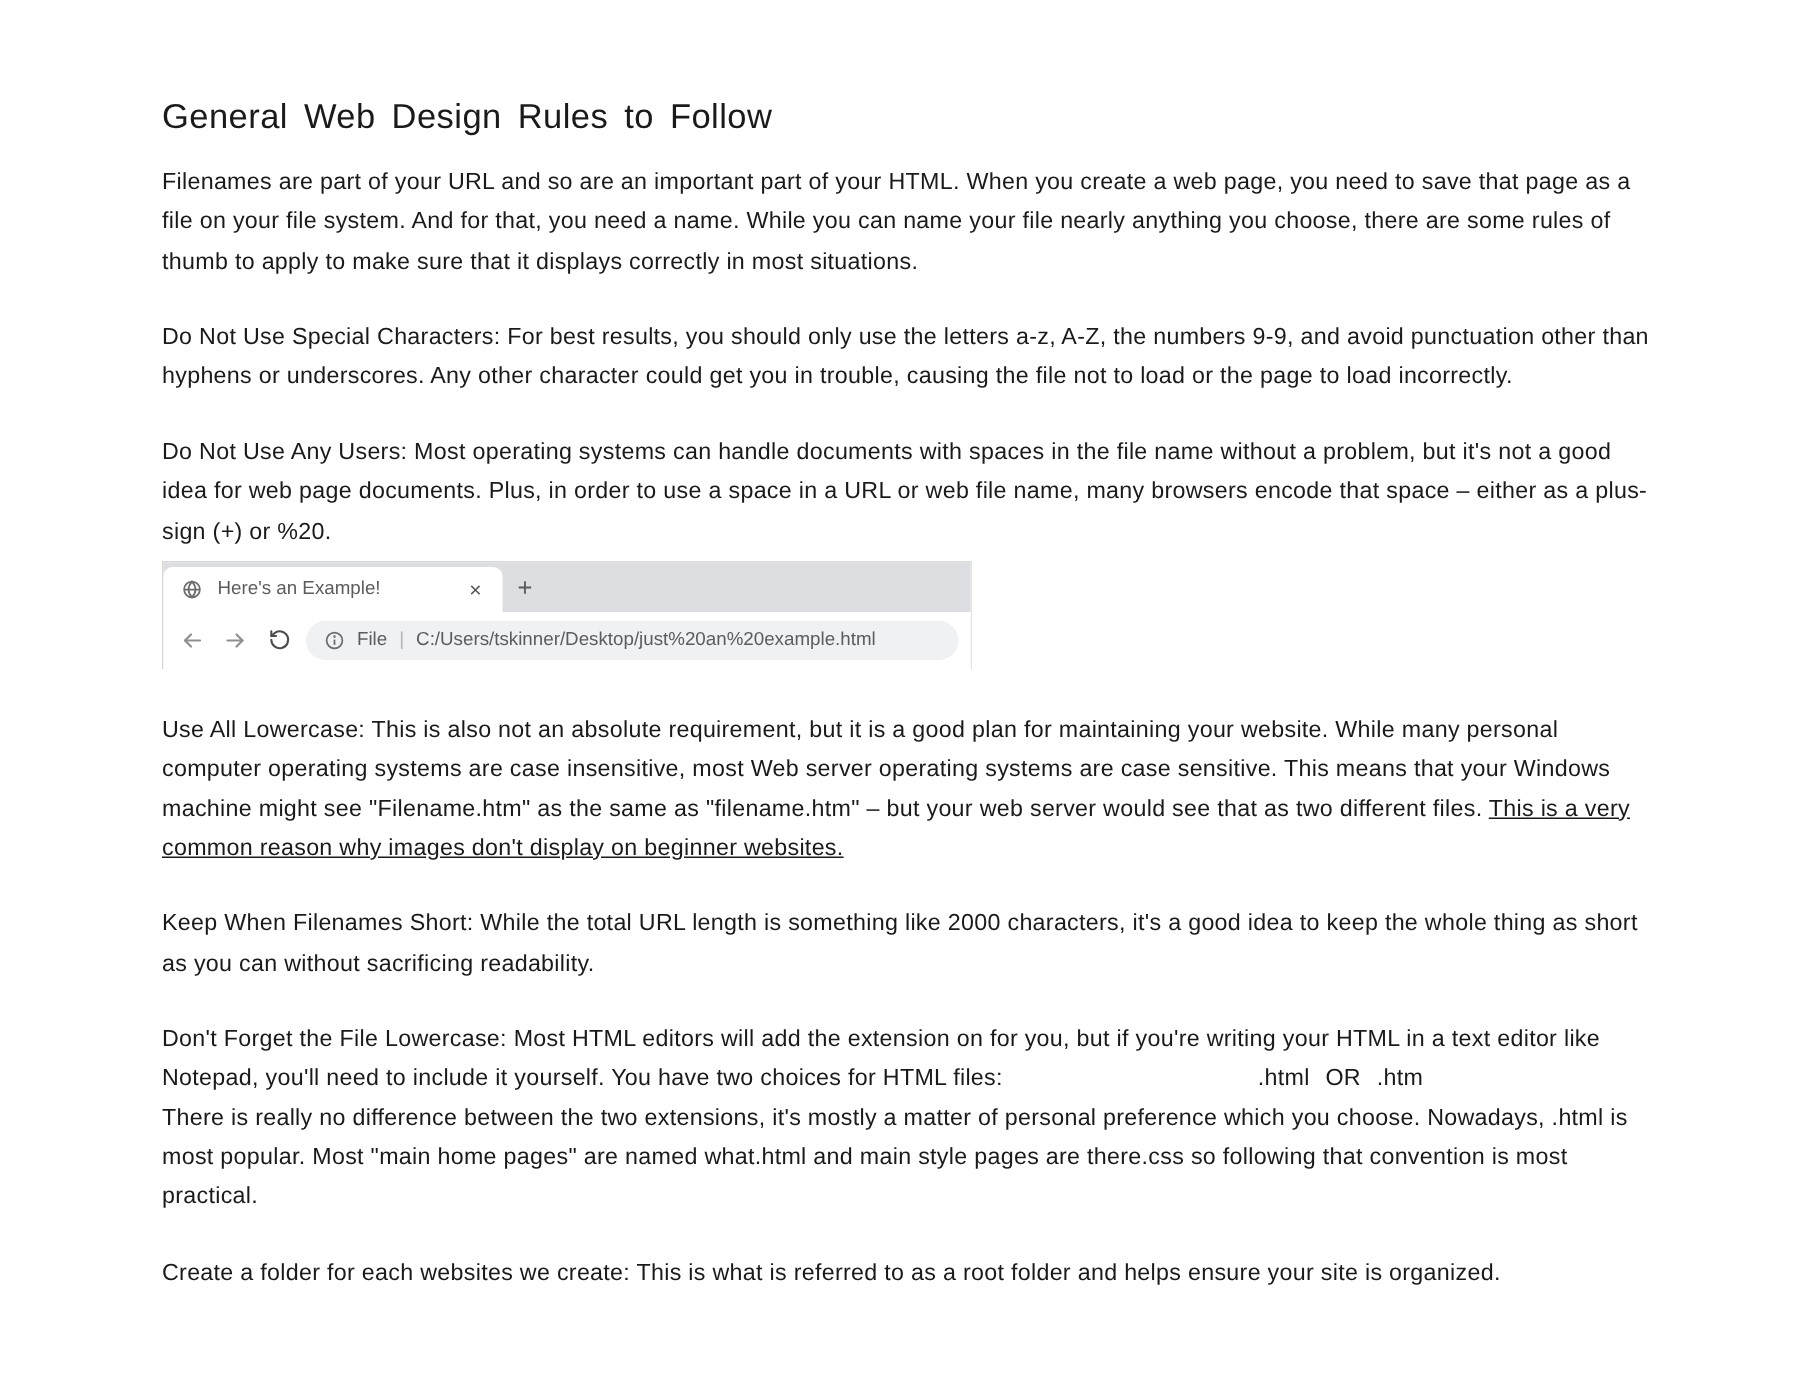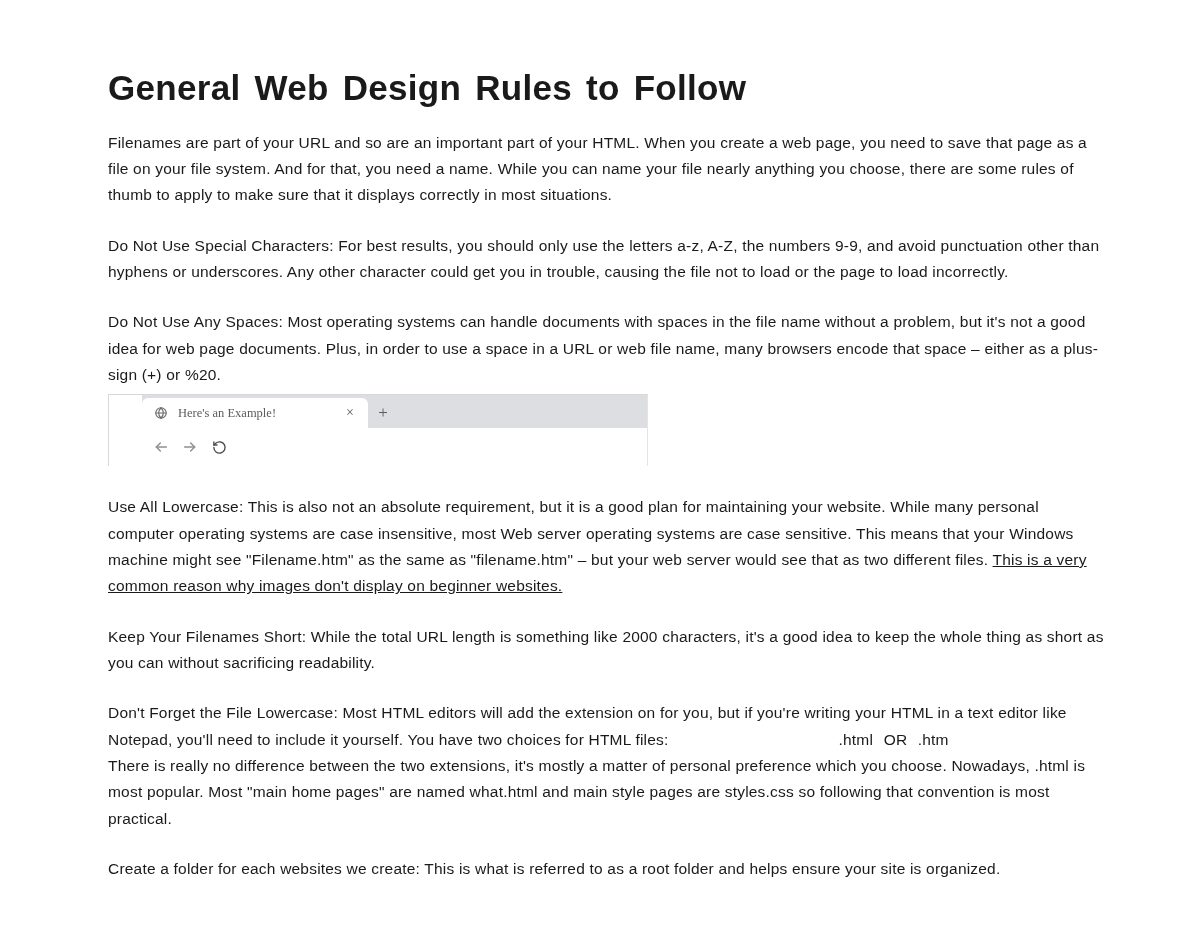--- a/index.html
+++ b/index.html
@@ -7,44 +7,43 @@
       font-family: "Century Gothic", "Avant Garde", Futura, sans-serif;
       background: #ffffff;
       color: #1a1a1a;
       width: 1200px;
       padding: 58px 95px 40px 108px;
       font-size: 15.5px;
       line-height: 1.7;
       letter-spacing: 0.2px;
     }
     h1 {
-      font-size: 35px;
-      font-weight: 700;
+      font-size: 23px;
+      font-weight: 400;
       margin-bottom: 12px;
       word-spacing: 4px;
       letter-spacing: 0.3px;
     }
     .para { margin-bottom: 24px; }
     .para:last-child { margin-bottom: 0; }
     .bold { font-weight: 400; }
     .underline { text-decoration: underline; }
     .ext-gap { display: inline-block; width: 170px; }
     .ext-or { word-spacing: 6px; }
 
     
     .browser {
       width: 540px;
       margin: 6px 0 28px 0;
       background: #fff;
       border-top: 1px solid #d8d8d8;
       border-left: 1px solid #d8d8d8;
       border-right: 1px solid #e4e4e4;
-      font-family: Liberation Serif, serif;
+      font-family: Liberation Sans, sans-serif;
       letter-spacing: 0;
-      padding-left: 33px;
     }
     .tabbar {
       display: flex;
       align-items: stretch;
       background: #dcdee1;
       height: 33px;
     }
     .tab {
       display: flex;
       align-items: center;
@@ -116,21 +115,21 @@
 
 <h1>General Web Design Rules to Follow</h1>
 
 <p class="para">Filenames are part of your URL and so are an important part of your HTML. When you create a web page, you need to save that page as a file on your file system. And for that, you need a name. While you can name your file nearly anything you choose, there are some rules of thumb to apply to make sure that it displays correctly in most situations.</p>
 
 <p class="para">
   <span class="bold">Do Not Use Special Characters:</span><span> For best results, you should only use the letters a-z, A-Z, the numbers 9-9, and avoid punctuation other than hyphens or underscores. Any other character could get you in trouble, causing the file not to load or the page to load incorrectly.</span>
 </p>
 
 <p class="para" style="margin-bottom:6px;">
-  <span class="bold">Do Not Use Any Spaces</span><span>: Most operating systems can handle documents with spaces in the file name without a problem, but it's not a good idea for web page documents. Plus, in order to use a space in a URL or web file name, many browsers encode that space – either as a plus-sign (+) or %20.</span>
+  <span class="bold">Do Not Use Any Users</span><span>: Most operating systems can handle documents with spaces in the file name without a problem, but it's not a good idea for web page documents. Plus, in order to use a space in a URL or web file name, many browsers encode that space – either as a plus-sign (+) or %20.</span>
 </p>
 
 <div class="browser">
   <div class="tabbar">
     <div class="tab">
       <svg class="globe" viewBox="0 0 24 24" fill="none" stroke="#6b6b6b" stroke-width="2">
         <circle cx="12" cy="12" r="9"></circle>
         <path d="M3 12h18M12 3c2.5 2.7 4 5.7 4 9s-1.5 6.3-4 9c-2.5-2.7-4-5.7-4-9s1.5-6.3 4-9z"></path>
       </svg>
       <span class="tab-title">Here's an Example!</span>
@@ -150,31 +149,41 @@
           <line x1="4" y1="12" x2="19" y2="12"></line>
           <polyline points="13 6 19 12 13 18"></polyline>
         </svg>
     </div>
     <div class="nav-btn reload">
       <svg width="15" height="15" viewBox="0 0 24 24" fill="none" stroke="currentColor" stroke-width="2.2" stroke-linecap="round" stroke-linejoin="round">
           <path d="M3 12a9 9 0 1 0 3-6.7L3 8"></path>
           <polyline points="3 3 3 8 8 8"></polyline>
         </svg>
     </div>
+    <div class="addrbar">
+      <svg class="info-circle" viewBox="0 0 24 24" fill="none" stroke="#6b6b6b" stroke-width="2">
+          <circle cx="12" cy="12" r="9"></circle>
+          <line x1="12" y1="11" x2="12" y2="17"></line>
+          <circle cx="12" cy="7.5" r="0.5" fill="#6b6b6b"></circle>
+        </svg>
+      <span>File</span>
+      <span class="addr-pill-sep">|</span>
+      <span>C:/Users/tskinner/Desktop/just%20an%20example.html</span>
+    </div>
   </div>
 </div>
 
 <p class="para">
   <span class="bold">Use All Lowercase:</span><span> This is also not an absolute requirement, but it is a good plan for maintaining your website. While many personal computer operating systems are case insensitive, most Web server operating systems are case sensitive. This means that your Windows machine might see "Filename.htm" as the same as "filename.htm" – but your web server would see that as two different files. </span><span class="underline">This is a very common reason why images don't display on beginner websites.</span>
 </p>
 
 <p class="para">
-  <span class="bold">Keep Your Filenames Short</span><span>: While the total URL length is something like 2000 characters, it's a good idea to keep the whole thing as short as you can without sacrificing readability.</span>
+  <span class="bold">Keep When Filenames Short</span><span>: While the total URL length is something like 2000 characters, it's a good idea to keep the whole thing as short as you can without sacrificing readability.</span>
 </p>
 
 <p class="para">
   <span class="bold">Don't Forget the File Lowercase</span><span>: Most HTML editors will add the extension on for you, but if you're writing your HTML in a text editor like Notepad, you'll need to include it yourself. You have two choices for HTML files:</span><span class="ext-gap"></span><span class="ext-or">.html  OR  .htm</span><br>
-  <span>There is really no difference between the two extensions, it's mostly a matter of personal preference which you choose. Nowadays, .html is most popular.  Most "main home pages" are named </span><span class="bold">what.html</span><span> and main style pages are </span><span class="bold">styles.css</span><span> so following that convention is most practical.</span>
+  <span>There is really no difference between the two extensions, it's mostly a matter of personal preference which you choose. Nowadays, .html is most popular.  Most "main home pages" are named </span><span class="bold">what.html</span><span> and main style pages are </span><span class="bold">there.css</span><span> so following that convention is most practical.</span>
 </p>
 
 <p class="para">
   <span class="bold">Create a folder for each websites we create:</span><span> This is what is referred to as a root folder and helps ensure your site is organized.</span>
 </p>
 
 </body></html>

